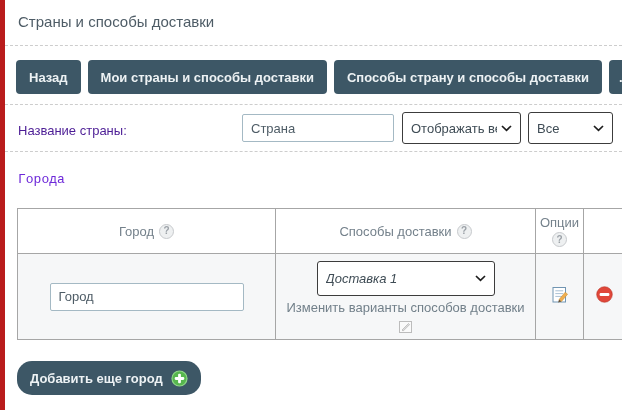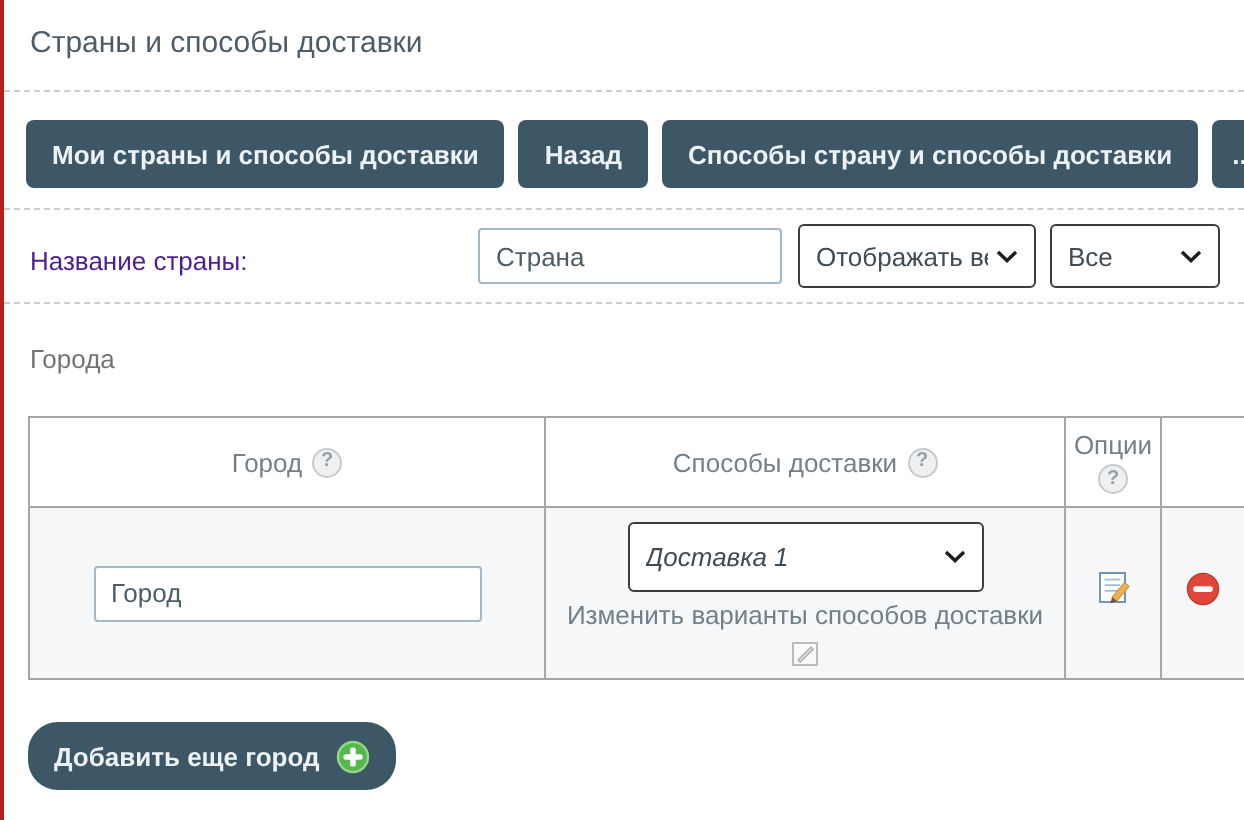--- a/index.html
+++ b/index.html
@@ -3,21 +3,21 @@
 <meta charset="utf-8">
 <style>
   * { box-sizing: border-box; }
   html, body { margin: 0; padding: 0; }
   body {
     width: 622px; height: 410px; overflow: hidden;
     background: #ffffff;
     font-family: "Liberation Sans", sans-serif;
     color: #4e5c66;
   }
-  .page { position: relative; width: 622px; height: 410px; border-left: 2px solid #b91c1c; }
+  .page { position: relative; width: 622px; height: 410px; border-left: 5px solid #b91c1c; }
 
   .page-title { padding: 13px 14px 15px 13px; font-size: 15px; color: #4e5c66; }
 
   .sep { border-top: 1px dashed #cdcdcd; height: 0; }
 
   .toolbar { display: flex; gap: 7px; padding: 14px 12px 10px 11px; }
   .btn {
     background: #3d5766; color: #edf2f4;
     font-family: "Liberation Sans", sans-serif; font-weight: bold; font-size: 13px;
     border: none; border-radius: 4px; height: 34px; padding: 0 13px;
@@ -38,21 +38,21 @@
   .select {
     display: flex; align-items: center; justify-content: space-between;
     border: 1px solid #3c3c3c; border-radius: 3px; background: #fff;
     height: 32px; padding: 0 8px; font-size: 13px; color: #3f4c55; cursor: pointer;
   }
   .select-value { overflow: hidden; white-space: nowrap; }
   .w-display { width: 119px; margin-left: 8px; }
   .w-all { width: 85px; margin-left: 7px; }
   .chev { flex: none; margin-left: 4px; }
 
-  .section-label { margin: 20px 0 0 13px; font-size: 13px; color: #737373; }
+  .section-label { margin: 20px 0 0 13px; font-size: 13px; color: #6d28d9; font-family: Liberation Mono, monospace; }
 
   table.cities { border-collapse: collapse; table-layout: fixed; width: 608px; margin: 21px 0 0 12px; }
   table.cities th, table.cities td { border: 1px solid #a6a6a6; padding: 0; }
   table.cities th { height: 45px; font-weight: normal; font-size: 13px; color: #74818b; background: #fff; }
   table.cities td { height: 86px; background: #f6f7f8; text-align: center; vertical-align: middle; }
   .th-inner { display: inline-flex; align-items: center; gap: 5px; }
   .th-col { display: flex; flex-direction: column; align-items: center; gap: 2px; }
 
   .qicon {
     display: inline-flex; align-items: center; justify-content: center;
@@ -74,22 +74,22 @@
 </style>
 </head>
 <body>
 
 <div class="page">
 
   <div class="page-title">Страны и способы доставки</div>
   <div class="sep"></div>
 
   <div class="toolbar">
+    <button class="btn">Назад</button>
     <button class="btn">Мои страны и способы доставки</button>
-    <button class="btn">Назад</button>
     <button class="btn">Способы страну и способы доставки</button>
     <button class="btn btn-more">...</button>
   </div>
   <div class="sep"></div>
 
   <div class="filter-row">
     <div class="filter-label">Название страны:</div>
     <input class="text-input country-input" value="Страна" style="">
     <div class="select w-display">
       <span class="select-value">Отображать ве</span>

